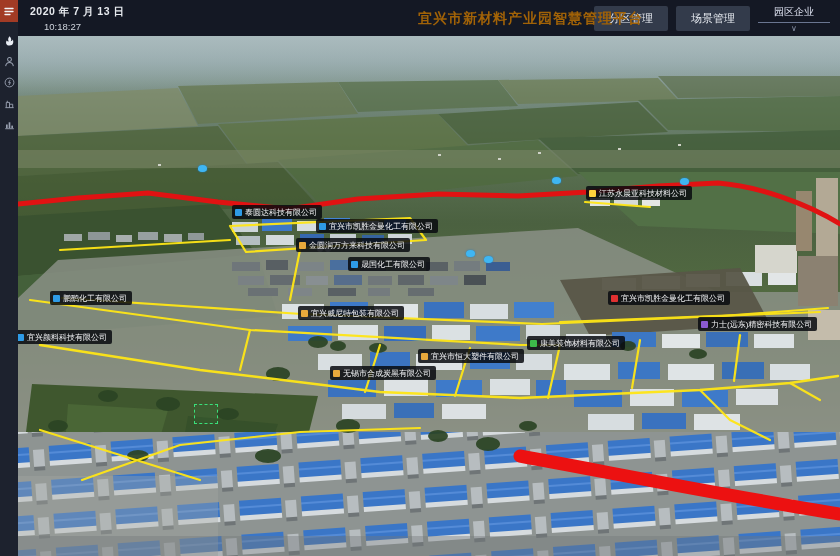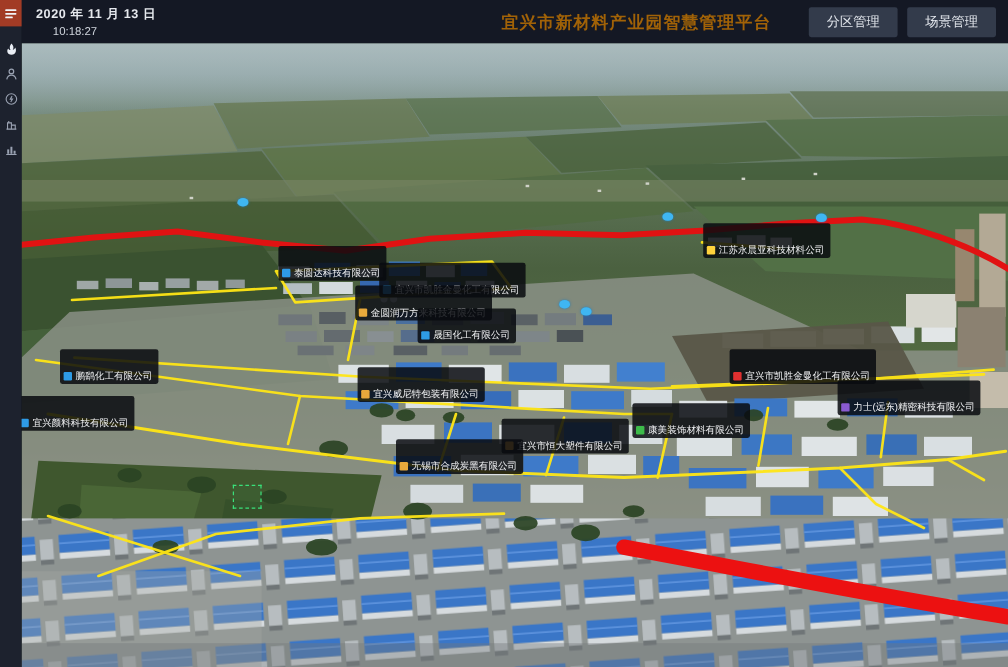--- a/index.html
+++ b/index.html
@@ -30,41 +30,45 @@
   .side-btn svg{display:block;}
 
   
   #map{position:absolute;left:18px;top:36px;width:822px;height:520px;background:#55684a;}
   #map svg{display:block;}
 
   
   #label-layer,#marker-layer{position:absolute;left:0;top:0;width:840px;height:556px;
       pointer-events:none;z-index:20;}
   .map-label{position:absolute;display:flex;align-items:center;gap:3px;
-      background:rgba(8,10,15,.85);border-radius:2px;padding:18px 5px 2px 3px;
+      background:rgba(8,10,15,.85);border-radius:2px;padding:3px 5px 2px 3px;
       color:#f2f3f5;font-size:8px;line-height:9px;white-space:nowrap;pointer-events:auto;cursor:pointer;}
   .label-icon{width:7px;height:7px;border-radius:1px;flex:0 0 auto;}
   .map-marker{position:absolute;width:9px;height:7px;border-radius:50% 50% 45% 45%;
       background:#3fb6f2;box-shadow:0 0 2px #1d7fc0;pointer-events:auto;}
   #selection-box{position:absolute;border:1px dashed #3ae07a;background:rgba(40,220,110,.05);z-index:15;}
 </style>
 </head>
 <body>
 
 <div id="app">
 
   <header>
     <div class="datetime">
-      <div class="dt-date">2020 年 11 月 13 日</div>
+      <div class="dt-date">2020 年 7 月 13 日</div>
       <div class="dt-time">10:18:27</div>
     </div>
     <h1 class="app-title">宜兴市新材料产业园智慧管理平台</h1>
     <div class="header-actions">
       <button class="hdr-btn">分区管理</button>
       <button class="hdr-btn">场景管理</button>
+      <div class="hdr-dropdown">
+        <span class="dd-label">园区企业</span>
+        <span class="dd-chev">∨</span>
+      </div>
     </div>
   </header>
 
   <nav>
     <div class="side-btn active">
       <span>
         <svg width="12" height="12" viewBox="0 0 12 12">
             <g stroke="#f2f4f8" stroke-width="1.4" stroke-linecap="round">
               <line x1="2" y1="3.5" x2="10" y2="3.5"></line>
               <line x1="2" y1="6.5" x2="10" y2="6.5"></line>

